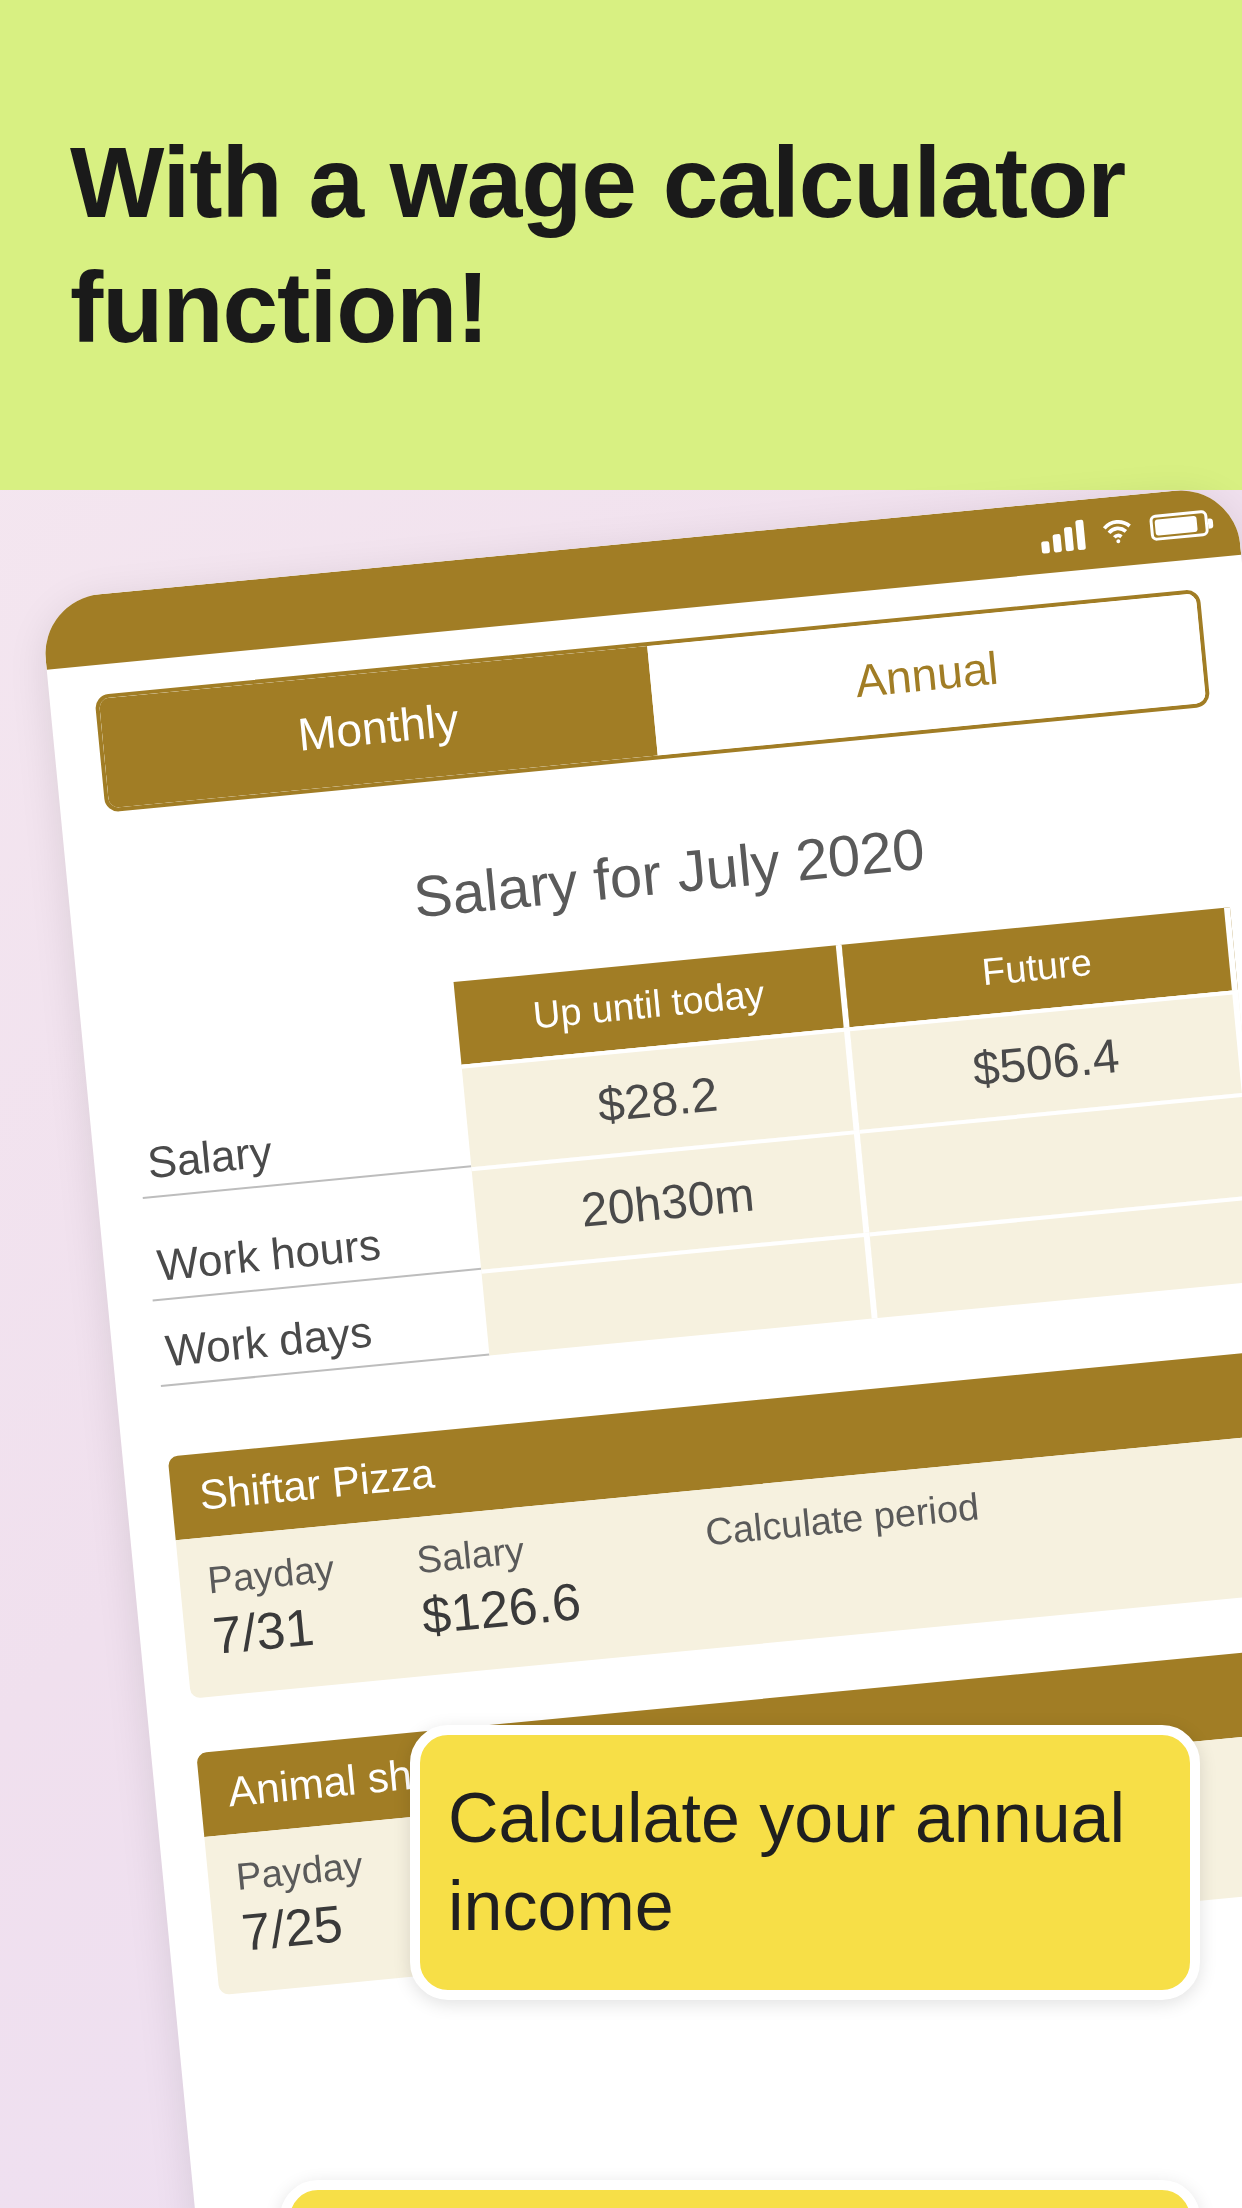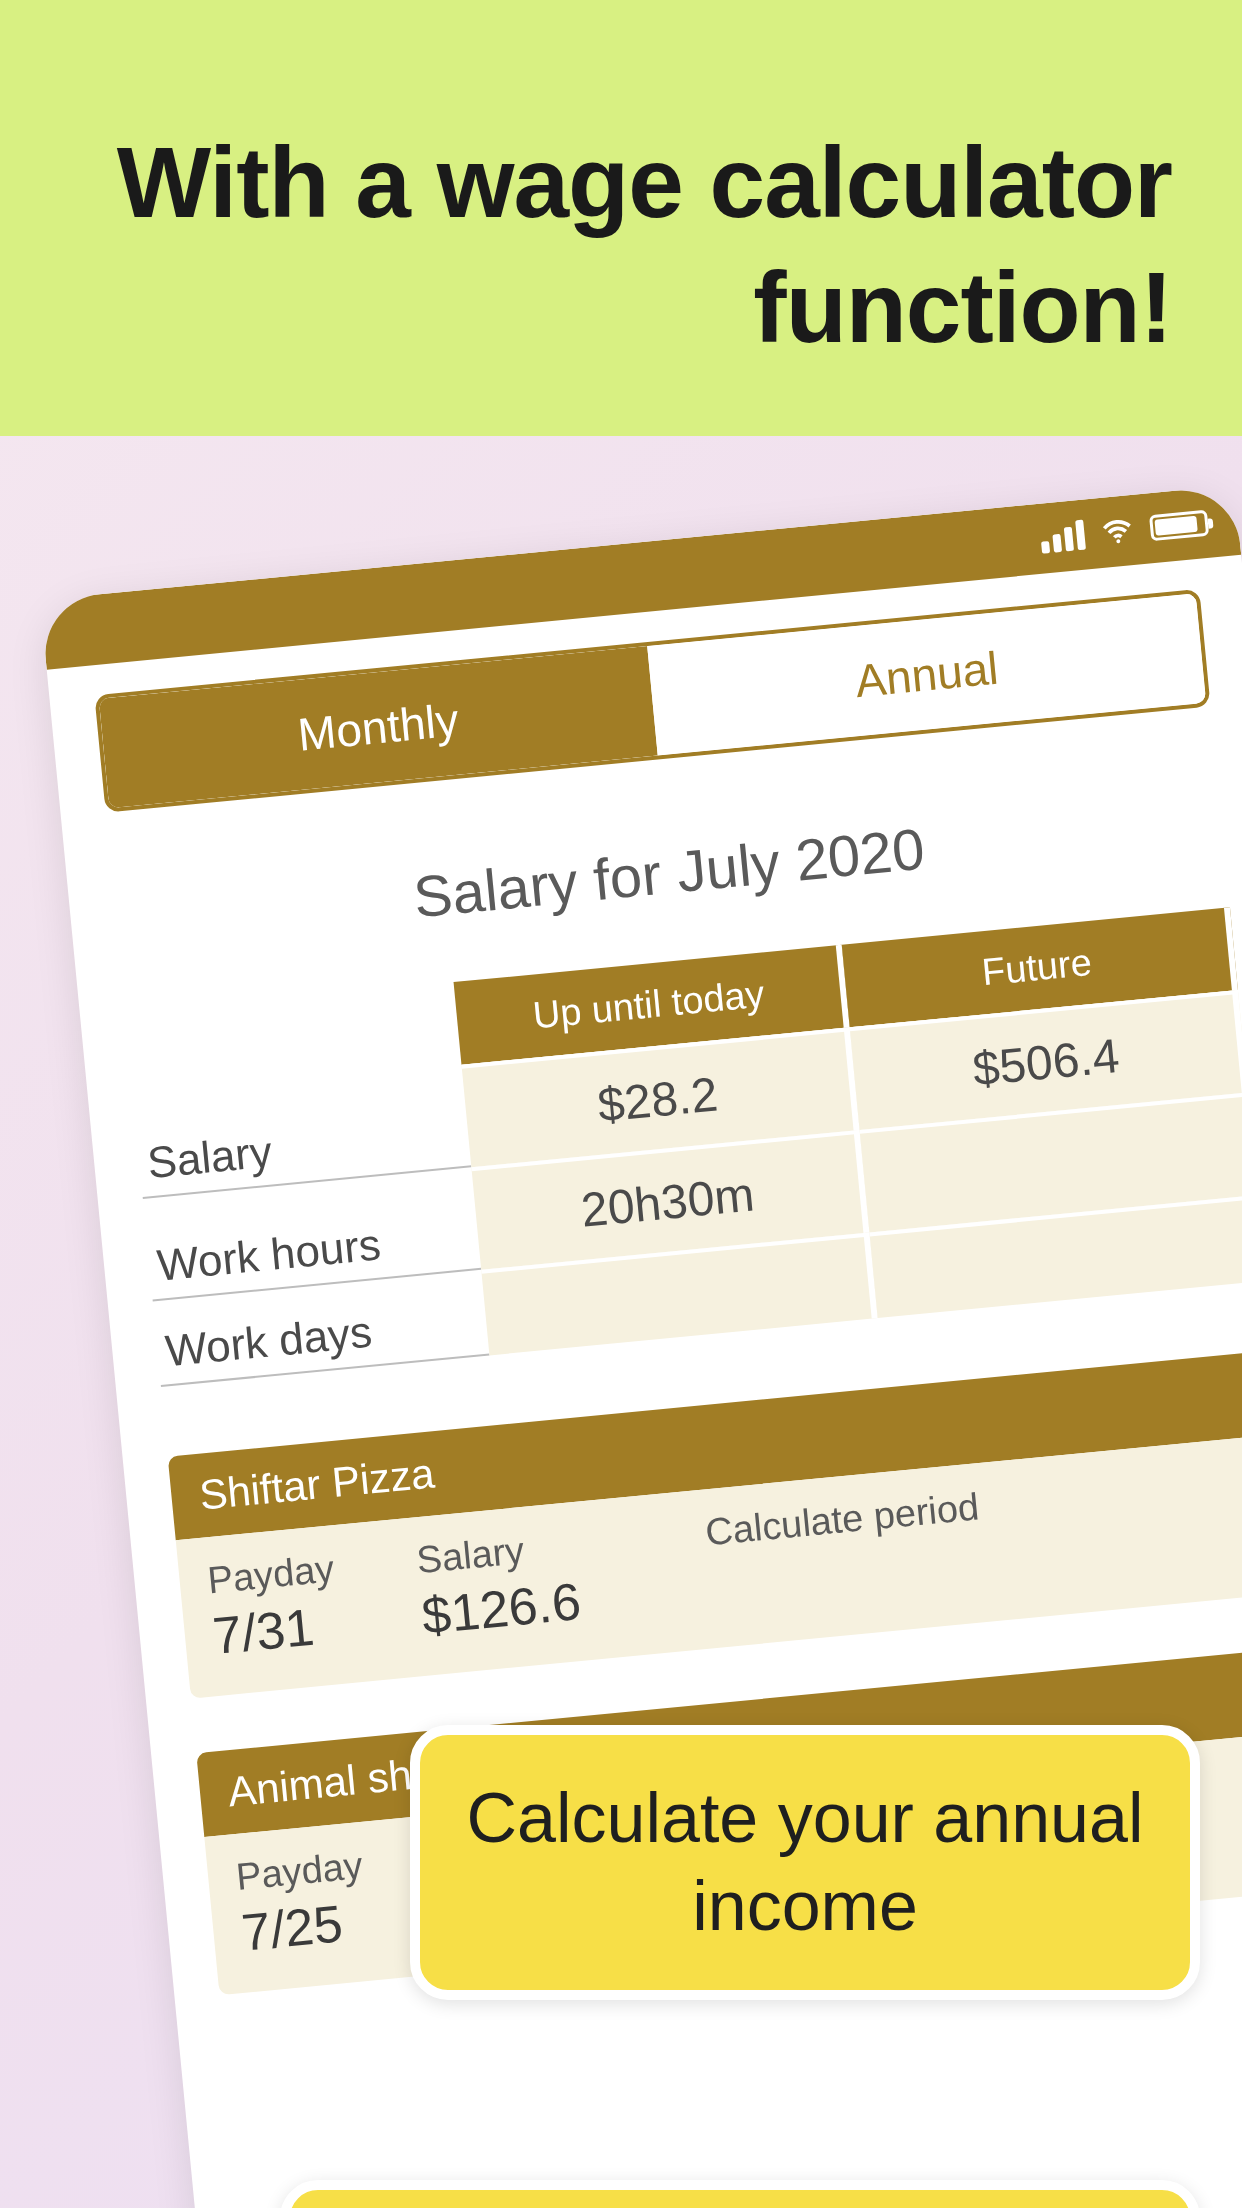--- a/index.html
+++ b/index.html
@@ -6,22 +6,21 @@
   html, body { width: 1242px; height: 2208px; overflow: hidden; font-family: -apple-system, BlinkMacSystemFont, 'Segoe UI', Arial, sans-serif; }
 
   body {
     background: linear-gradient(135deg, #f5e8f0 0%, #f0e0ee 50%, #ece0f5 100%);
     position: relative;
   }
 
   .headline-banner {
     background: #d8f082;
     width: 100%;
-    padding: 120px 70px 66px 70px;
-    text-align: right;
+    padding: 120px 70px 120px 70px;
   }
   .headline-banner h1 {
     font-size: 100px;
     font-weight: 700;
     color: #1a1a1a;
     line-height: 1.25;
     font-family: 'Segoe UI', Arial, sans-serif;
     letter-spacing: -1px;
   }
 
@@ -157,21 +156,20 @@
 
   
   .callout {
     position: absolute;
     background: #f7df47;
     border: 10px solid #ffffff;
     border-radius: 38px;
     padding: 40px 28px;
     font-size: 70px;
     color: #1f1f1f;
-    text-align: center;
     line-height: 1.25;
     box-shadow: 0 4px 18px rgba(0,0,0,0.12);
     font-family: 'Segoe UI', Arial, sans-serif;
   }
   .callout.c1 { top: 1205px; left: 410px; width: 790px; }
   .callout.c2 { top: 1660px; left: 280px; width: 920px; }
 
 </style>
 </head>
 <body>

